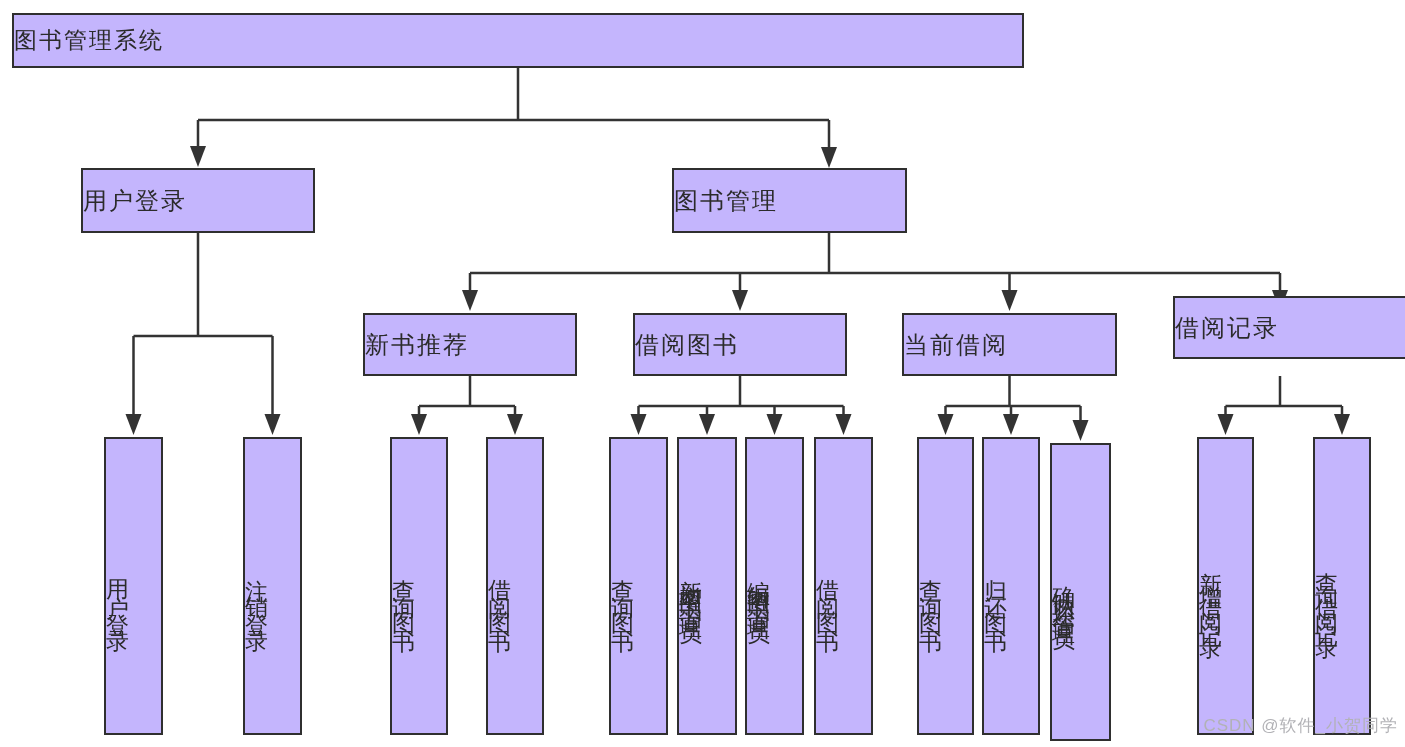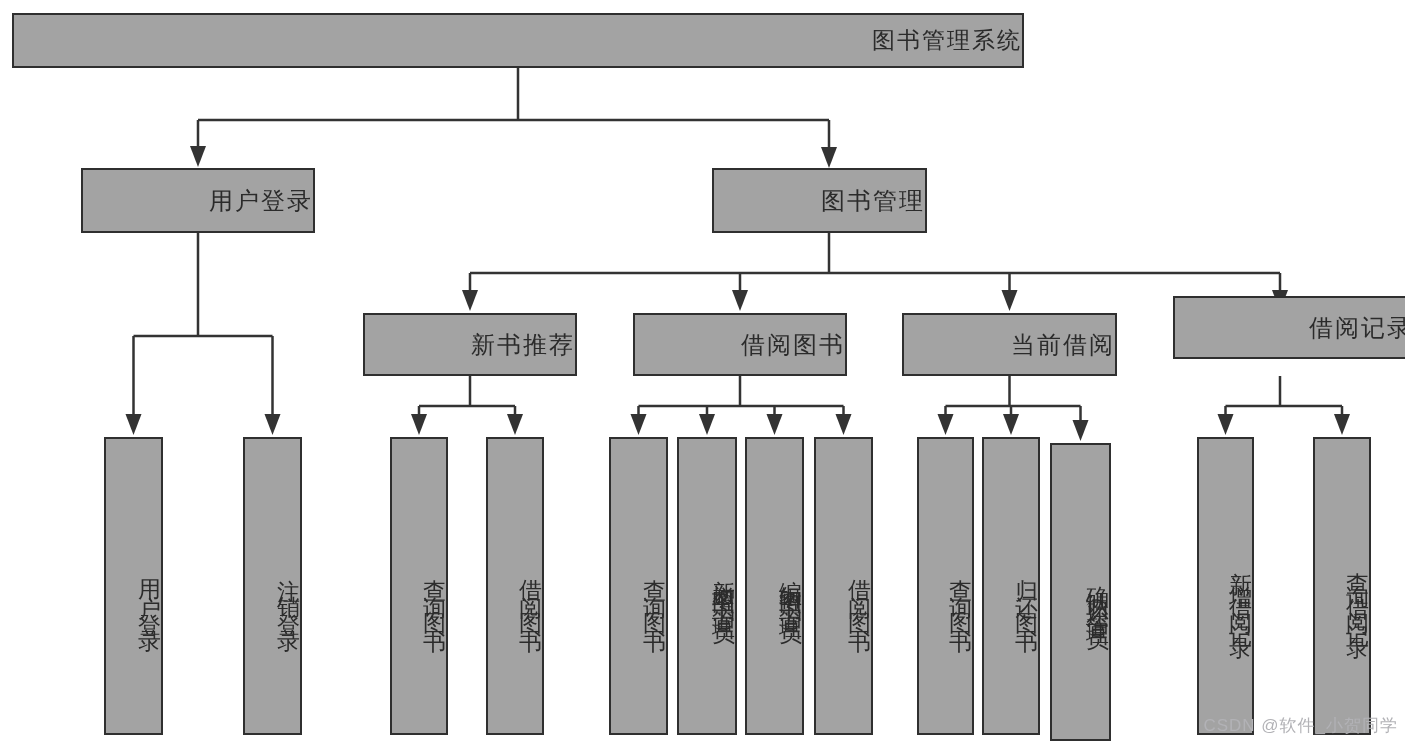--- a/index.html
+++ b/index.html
@@ -7,23 +7,23 @@
     position:relative;
     width:1405px;height:747px;
     background:#ffffff;
     font-family:"Liberation Sans", sans-serif;
     overflow:hidden;
   }
   .connectors{position:absolute;left:0;top:0;z-index:1;}
   .hbox,.vbox{
     position:absolute;
     box-sizing:border-box;
-    background:#a3a3a3;
+    background:#c4b5fd;
     border:2.5px solid #2f2f2f;
-    display:flex;align-items:center;justify-content:flex-end;
+    display:flex;align-items:center;justify-content:flex-start;
     color:#2b2b2b;
     z-index:2;
   }
   .hbox{font-size:24px;letter-spacing:2px;}
   .title-box{font-size:23px;}
   .vbox{font-size:23px;}
   .vbox span{writing-mode:vertical-rl;text-orientation:mixed;line-height:1;}
   .vs4 span{letter-spacing:17px;margin-top:17px;}
   .vs6 span{letter-spacing:13px;margin-top:13px;}
   .vs9 span{letter-spacing:6px;margin-top:6px;}
@@ -75,21 +75,21 @@
     </g>
   </svg>
 
   <div class="hbox title-box" style="left:12px;top:13px;width:1012px;height:55px">
     <span>图书管理系统</span>
   </div>
 
   <div class="hbox" style="left:81px;top:168px;width:234px;height:65px">
     <span>用户登录</span>
   </div>
-  <div class="hbox" style="left:712px;top:168px;width:215px;height:65px">
+  <div class="hbox" style="left:672px;top:168px;width:235px;height:65px">
     <span>图书管理</span>
   </div>
 
   <div class="hbox" style="left:363px;top:313px;width:214px;height:63px">
     <span>新书推荐</span>
   </div>
   <div class="hbox" style="left:633px;top:313px;width:214px;height:63px">
     <span>借阅图书</span>
   </div>
   <div class="hbox" style="left:902px;top:313px;width:215px;height:63px">

